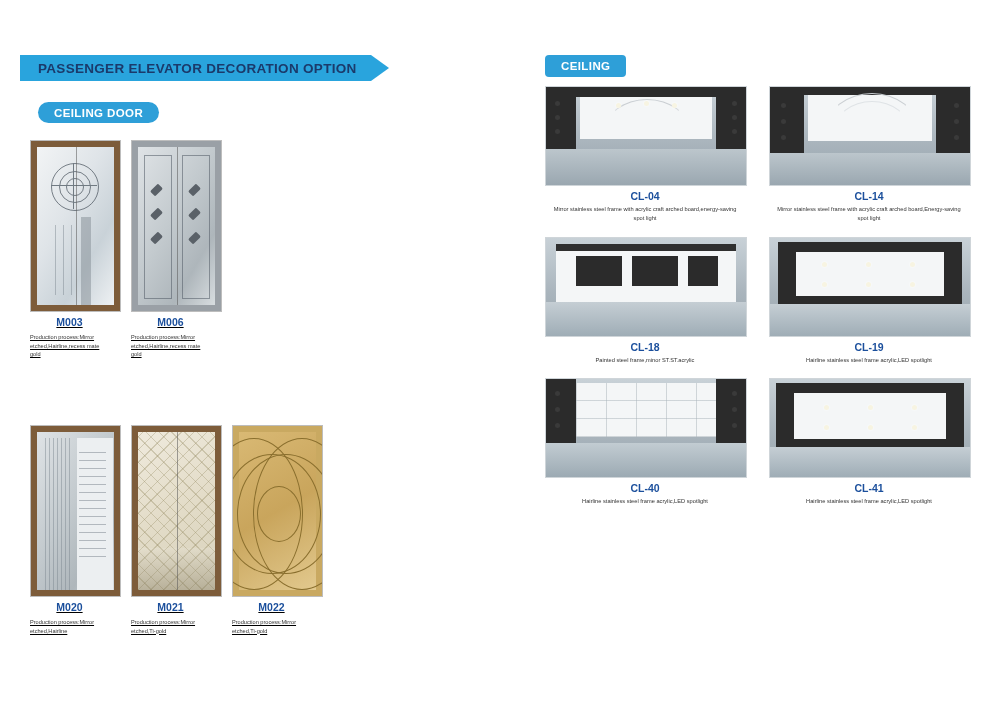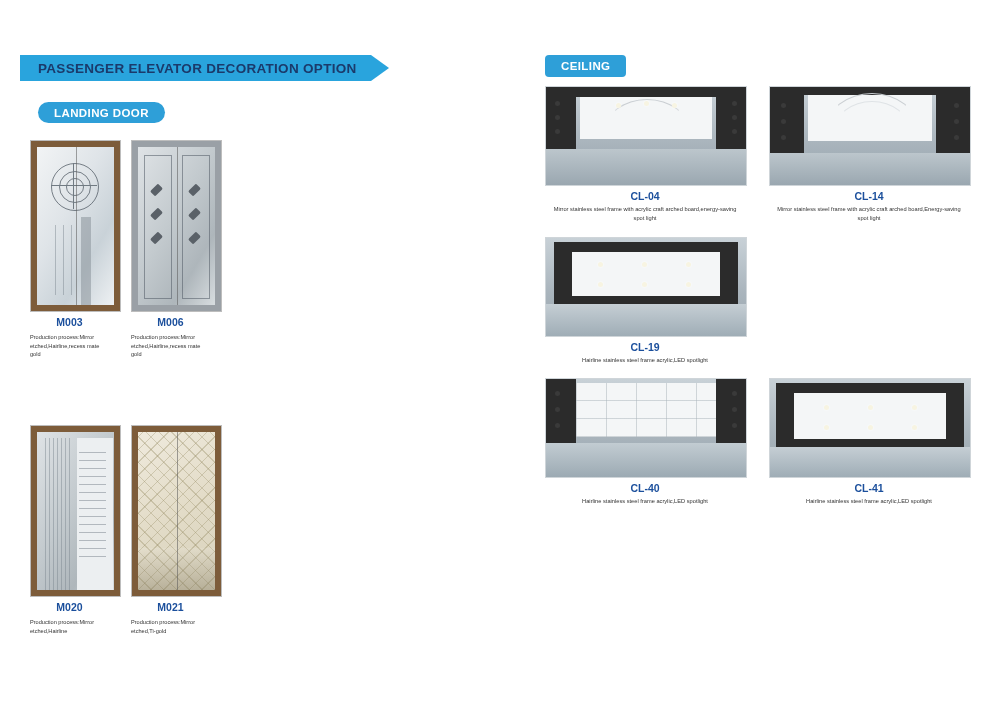--- a/index.html
+++ b/index.html
@@ -73,20 +73,21 @@
     top: 140px;
     width: 470px;
   }
   .door-row {
     display: flex;
     gap: 22px;
   }
   .door-row.second { margin-top: 66px; }
   .door-cell {
     width: 79px;
+    text-decoration: underline;
   }
   .door-img {
     width: 89px;
     height: 170px;
     border: 1px solid #bdbdbd;
     position: relative;
     overflow: hidden;
     background: #e9ecef;
   }
   .door-code {
@@ -250,21 +251,21 @@
 <body>
 
 <div class="page">
 
   <div class="banner-main">
     <div class="bar">PASSENGER ELEVATOR DECORATION OPTION</div>
     <div class="arrow"></div>
   </div>
 
   <div class="pill pill-landing">
-    <span>LANDING DOOR</span>
+    <span>CEILING DOOR</span>
   </div>
 
   <div class="pill pill-ceiling">
     <span>CEILING</span>
   </div>
 
   <div class="doors">
 
     <div class="door-row first">
 
@@ -353,20 +354,34 @@
               repeating-linear-gradient(45deg, rgba(150,140,100,.35) 0 1px, transparent 1px 9px),
               repeating-linear-gradient(-45deg, rgba(150,140,100,.35) 0 1px, transparent 1px 9px);"></div>
             <div style="position:absolute;left:0;right:0;bottom:0;height:42px;background:linear-gradient(180deg,rgba(255,255,255,.1),rgba(120,110,85,.35));"></div>
           </div>
           <div class="mid-line"></div>
         </div>
         <div class="door-code">M021</div>
         <div class="door-desc">Production process:Mirror etched,Ti-gold</div>
       </div>
 
+      <div class="door-cell">
+        <div class="door-img">
+          <div class="frame-gold"></div>
+          <div class="panel goldp">
+            <div class="gold-arc" style="left:-34px;top:6px;width:96px;height:150px;"></div>
+            <div class="gold-arc" style="left:14px;top:6px;width:96px;height:150px;"></div>
+            <div class="gold-arc" style="left:-16px;top:22px;width:96px;height:118px;"></div>
+            <div class="gold-arc" style="left:-2px;top:22px;width:96px;height:118px;"></div>
+            <div class="gold-arc" style="left:18px;top:54px;width:42px;height:54px;"></div>
+          </div>
+        </div>
+        <div class="door-code">M022</div>
+        <div class="door-desc">Production process:Mirror etched,Ti-gold</div>
+      </div>
     </div>
   </div>
 
   <div class="ceilings">
 
     <div class="c-row">
 
       <div class="c-cell">
         <div class="c-img">
           <div class="cwall"></div>
@@ -407,20 +422,33 @@
           <div class="spot dark" style="right:11px;top:48px;"></div>
           <div style="position:absolute;left:0;bottom:0;width:100%;height:32px;background:linear-gradient(180deg,#bcc6cc,#9aa7b0);"></div>
         </div>
         <div class="c-code">CL-14</div>
         <div class="c-desc">Mirror stainless steel frame with acrylic craft arched board,Energy-saving spot light</div>
       </div>
     </div>
 
     <div class="c-row">
 
+      <div class="c-cell">
+        <div class="c-img">
+          <div class="cwall"></div>
+          <div class="cpanel-white" style="left:10px;top:6px;right:10px;height:58px;"></div>
+          <div class="cpanel-dark" style="left:30px;top:18px;width:46px;height:30px;"></div>
+          <div class="cpanel-dark" style="left:86px;top:18px;width:46px;height:30px;"></div>
+          <div class="cpanel-dark" style="left:142px;top:18px;width:30px;height:30px;"></div>
+          <div style="position:absolute;left:10px;top:6px;right:10px;height:7px;background:#2f2f2f;"></div>
+          <div style="position:absolute;left:0;bottom:0;width:100%;height:34px;background:linear-gradient(180deg,#c5ced4,#9fadb6);"></div>
+        </div>
+        <div class="c-code">CL-18</div>
+        <div class="c-desc">Painted steel frame,minor ST.ST.acrylic</div>
+      </div>
 
       <div class="c-cell">
         <div class="c-img">
           <div class="cwall"></div>
           <div class="cpanel-dark" style="left:8px;top:4px;right:8px;height:64px;"></div>
           <div class="cpanel-white" style="left:26px;top:14px;right:26px;height:44px;"></div>
           <div class="spot" style="left:52px;top:24px;"></div>
           <div class="spot" style="left:96px;top:24px;"></div>
           <div class="spot" style="left:140px;top:24px;"></div>
           <div class="spot" style="left:52px;top:44px;"></div>

